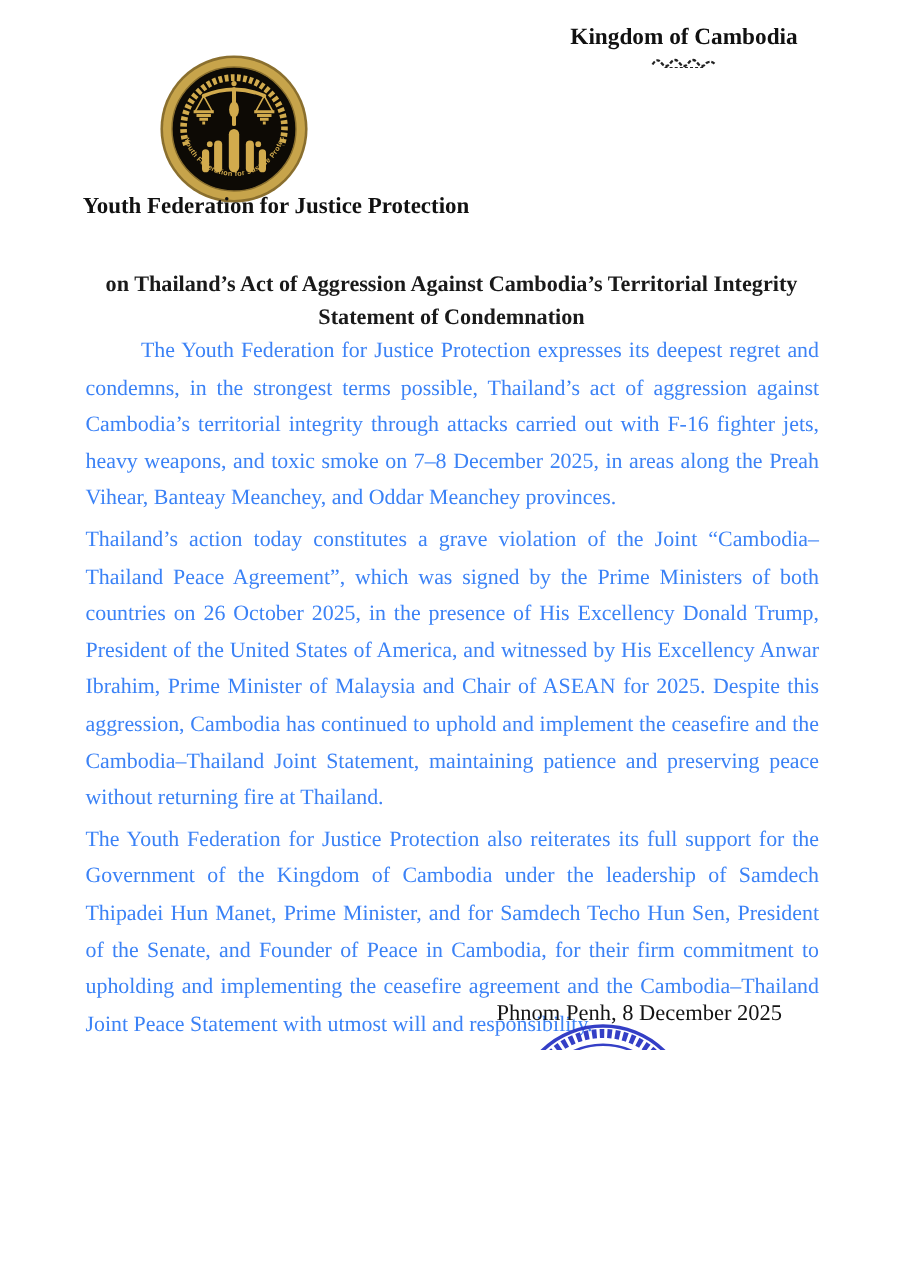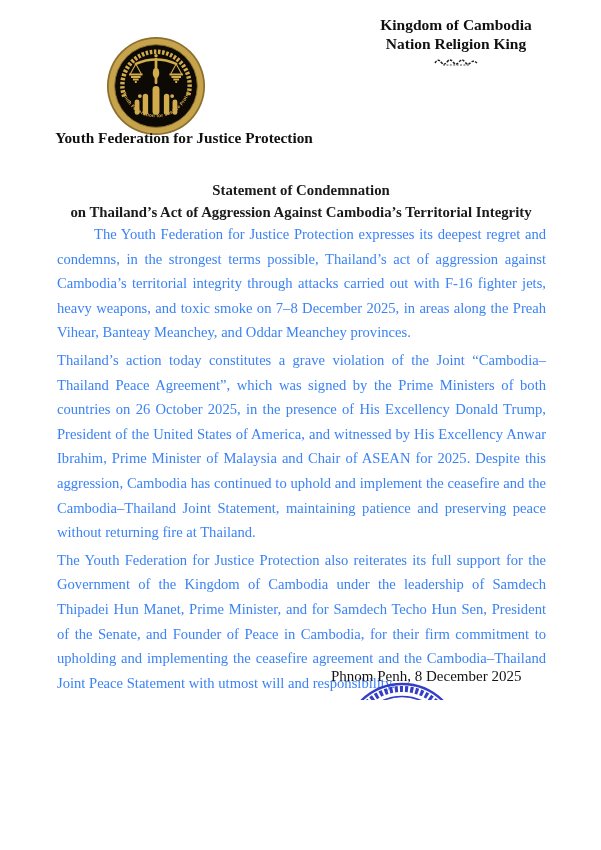--- a/index.html
+++ b/index.html
@@ -55,21 +55,20 @@
   }
   svg text { font-family: "Liberation Sans", "DejaVu Sans", sans-serif; }
 </style>
 </head>
 <body>
 
 <div class="page">
 
   <div class="kingdom-block">
     <div class="kingdom-line">Kingdom of Cambodia</div>
-    <div class="kingdom-line">Nation Religion King</div>
     <svg class="khmer-flourish" width="46" height="10" viewBox="0 0 46 10">
       <path d="M2 6 Q5 1 8 5 T14 5 T20 5 T26 5 T32 5 T38 5 Q41 3 44 6" fill="none" stroke="#222" stroke-width="1.5" stroke-dasharray="2.5 1.2"></path>
       <path d="M10 8 H 36" stroke="#222" stroke-width="0.8" stroke-dasharray="2 1.4" fill="none"></path>
     </svg>
   </div>
 
   <div class="logo-wrap">
     <svg width="102" height="100" viewBox="0 0 104 104">
       <defs>
         <path id="lgBot" d="M 17 57 A 36 36 0 0 0 87 57"></path>
@@ -103,22 +102,22 @@
 
       <text font-size="5" font-weight="bold" fill="#d2ab4d" letter-spacing="0.25">
         <textPath href="#lgBot" startOffset="2">Youth Federation for Justice Protection</textPath>
       </text>
     </svg>
   </div>
 
   <div class="org-name">Youth Federation for Justice Protection</div>
 
   <div class="title-block">
+    <div class="t-line">on Thailand’s Act of Aggression Against Cambodia’s Territorial Integrity</div>
     <div class="t-line">Statement of Condemnation</div>
-    <div class="t-line">on Thailand’s Act of Aggression Against Cambodia’s Territorial Integrity</div>
   </div>
 
   <div class="body-block">
       <p class="body-para indent"><span>The Youth Federation for Justice Protection expresses its deepest regret and condemns, in the strongest terms possible, Thailand’s act of aggression against Cambodia’s territorial integrity through attacks carried out with F-16 fighter jets, heavy weapons, and toxic smoke on 7–8 December 2025, in areas along the Preah Vihear, Banteay Meanchey, and Oddar Meanchey provinces.</span></p>
       <p class="body-para"><span>Thailand’s action today constitutes a grave violation of the Joint “Cambodia–Thailand Peace Agreement”, which was signed by the Prime Ministers of both countries on 26 October 2025, in the presence of </span><span class="bold">His Excellency Donald Trump</span><span>, President of the United States of America, and witnessed by </span><span class="bold">His Excellency Anwar Ibrahim</span><span>, Prime Minister of Malaysia and Chair of ASEAN for 2025. Despite this aggression, Cambodia has continued to uphold and implement the ceasefire and the Cambodia–Thailand Joint Statement, maintaining patience and preserving peace without returning fire at Thailand.</span></p>
       <p class="body-para"><span>The Youth Federation for Justice Protection also reiterates its full support for the Government of the Kingdom of Cambodia under the leadership of </span><span class="bold">Samdech Thipadei Hun Manet</span><span>, Prime Minister, and for </span><span class="bold">Samdech Techo Hun Sen</span><span>, President of the Senate, and Founder of Peace in Cambodia, for their firm commitment to upholding and implementing the ceasefire agreement and the Cambodia–Thailand Joint Peace Statement with utmost will and responsibility.</span></p>
     </div>
 
   <div class="date-line">Phnom Penh, 8 December 2025</div>
 

